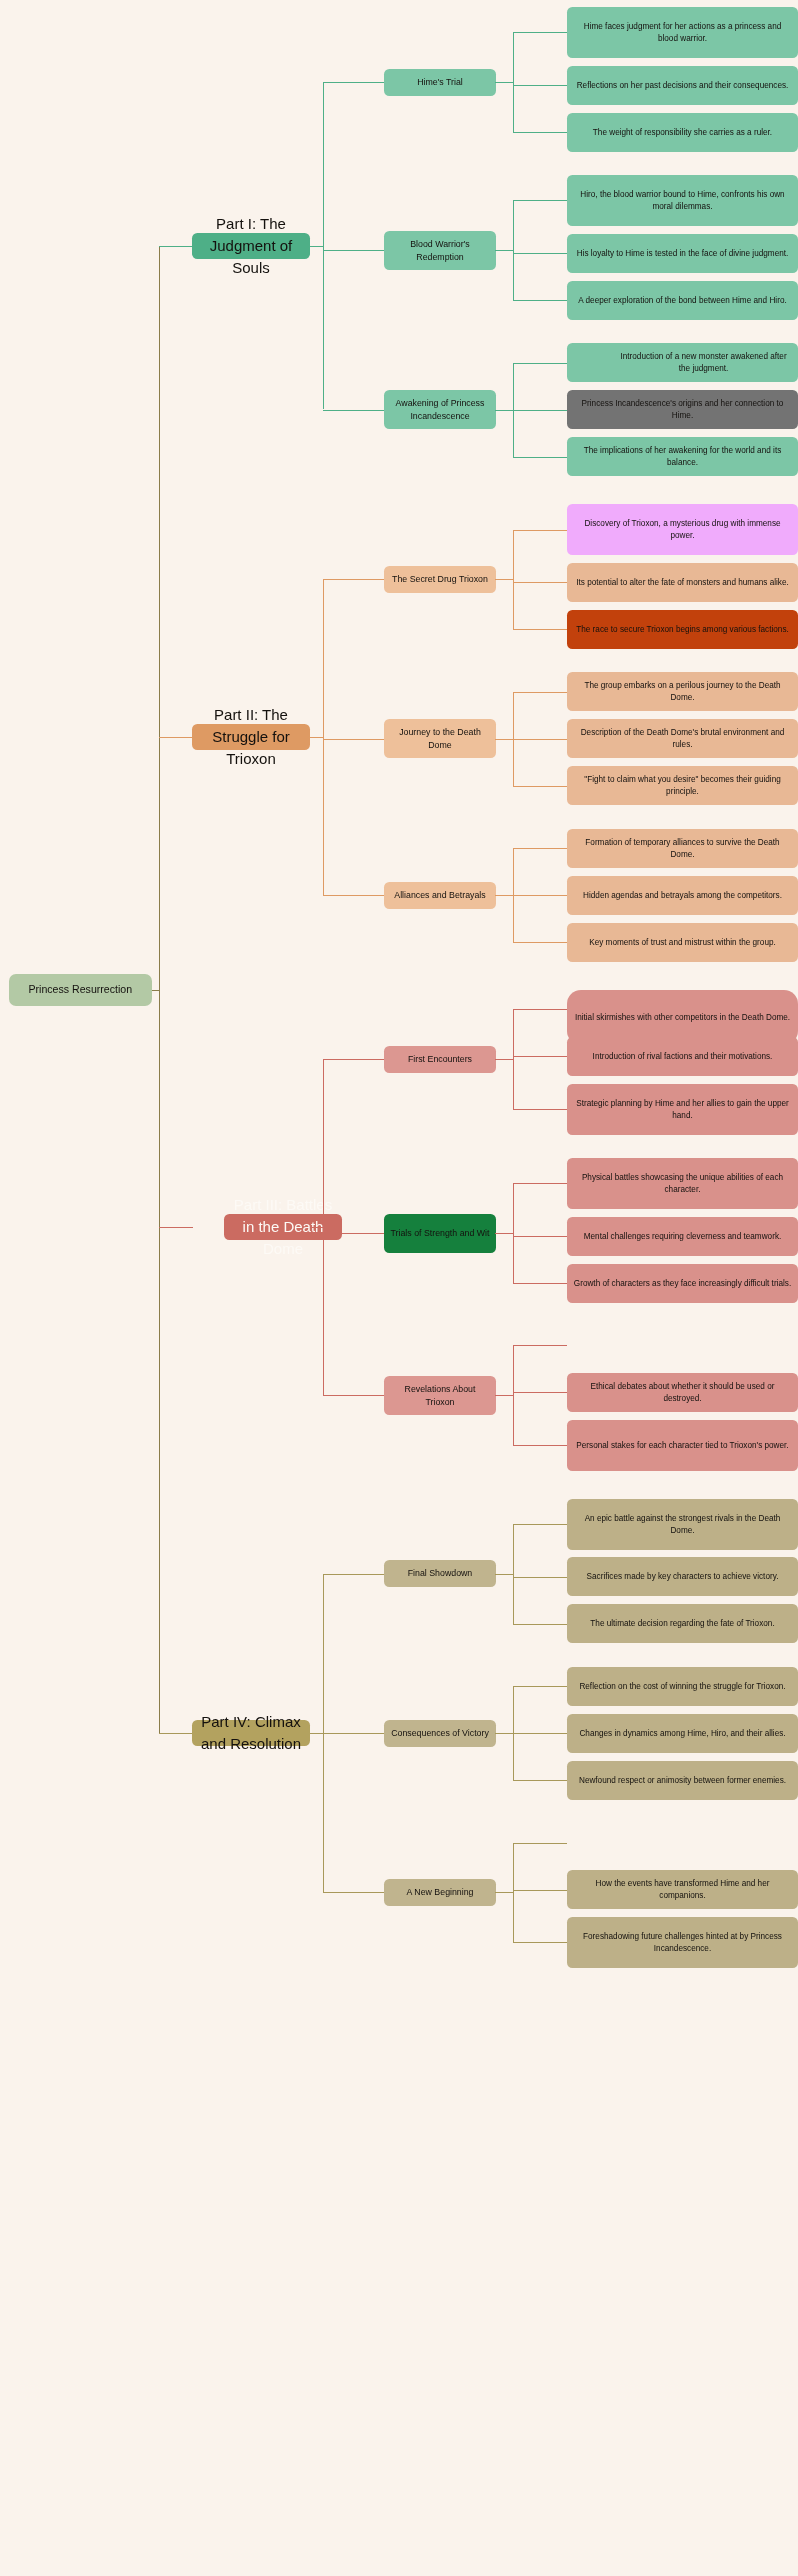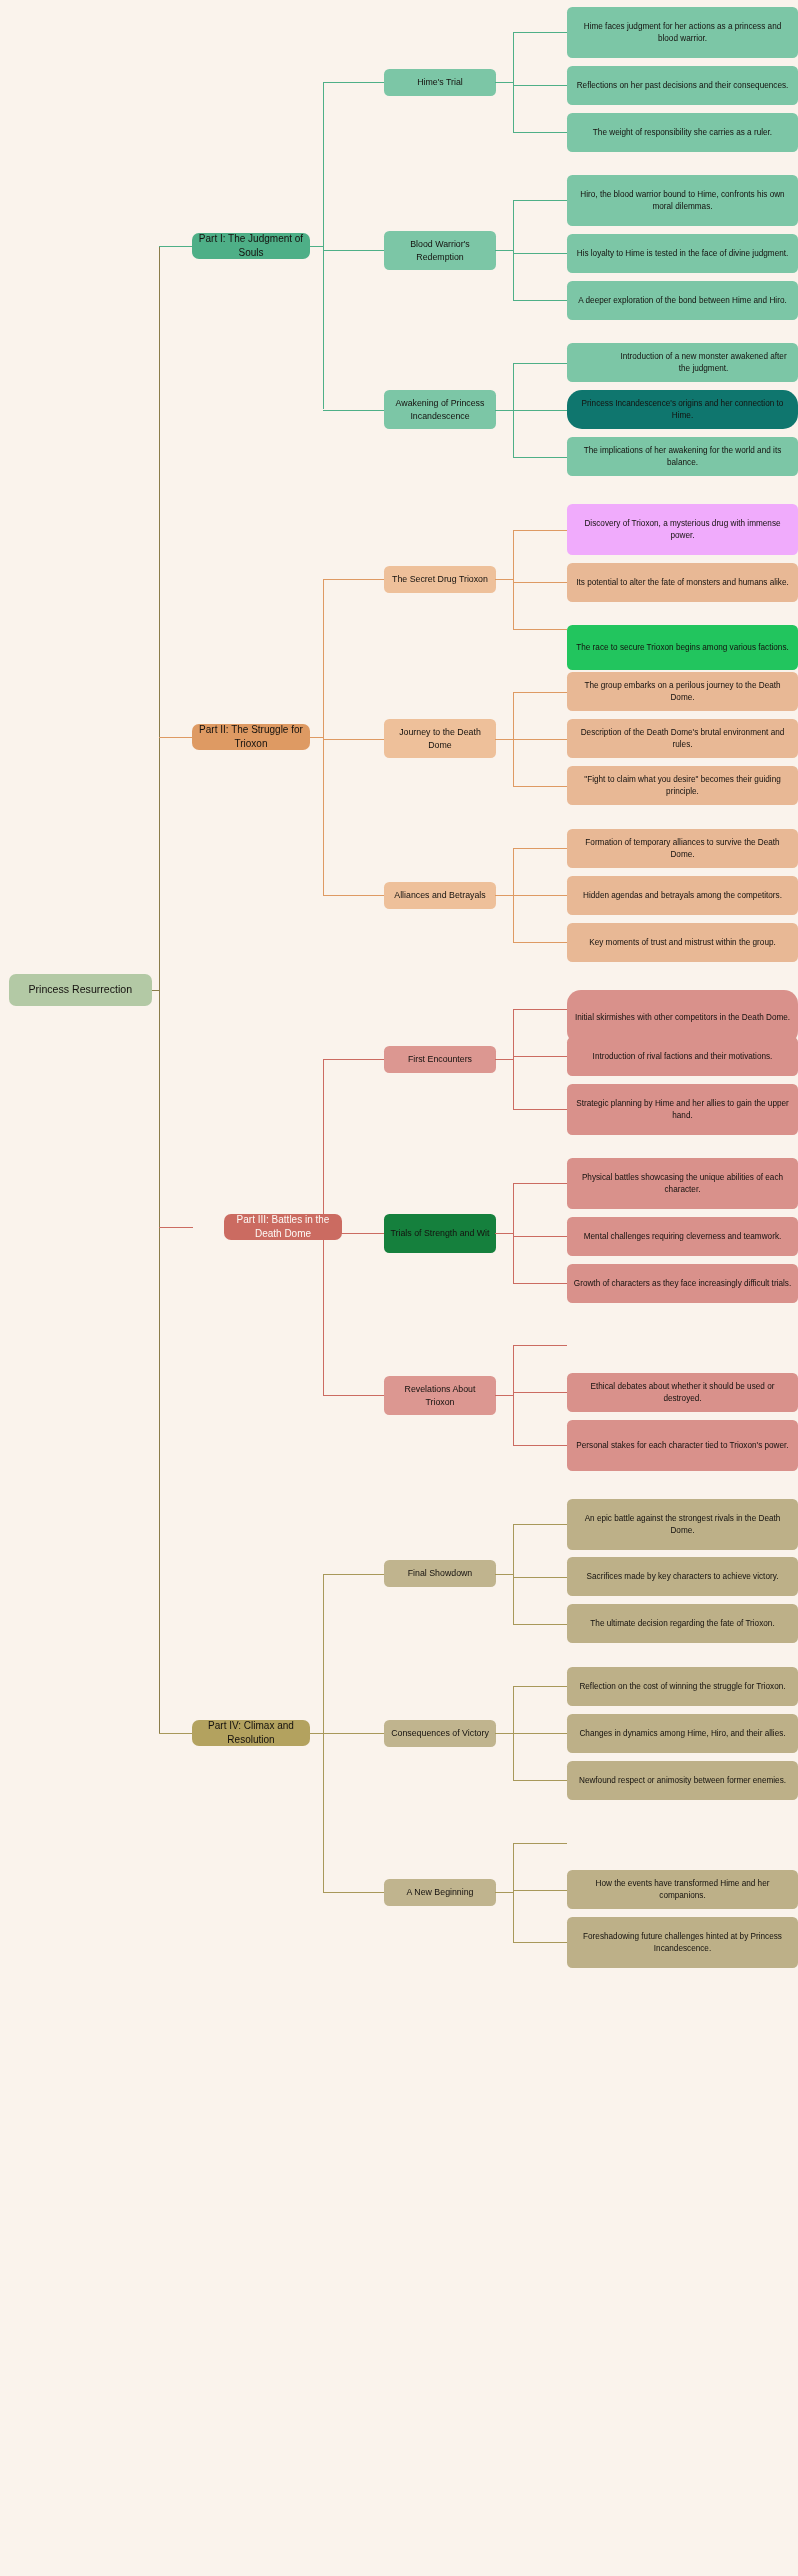--- a/index.html
+++ b/index.html
@@ -24,21 +24,21 @@
     display:flex;align-items:center;justify-content:center;
     text-align:center;
     color:#14110e;
     line-height:1.45;
     padding:3.5px 5.9px;
   }
   .root{
     font-size:10.6px;
     border-radius:7px;
   }
-  .lvl1{font-size:10px;border-radius:7px;}
+  .lvl1{font-size:15px;}
   .lvl2{font-size:8.8px;}
   .lvl3{font-size:8.2px;}
   .white-text{color:#fdfaf6;}
 </style>
 </head>
 <body style="background: rgb(250, 243, 236);">
 
 <div id="canvas">
     <div class="node root" style="left: 8.8px; top: 974px; width: 143px; height: 32px; background: rgb(179, 201, 165); color: rgb(20, 17, 14);">Princess Resurrection</div>
     <div class="conn h" style="left: 152px; top: 990px; width: 7px; border-top-color: rgb(138, 124, 74);"></div>
@@ -67,37 +67,37 @@
     <div class="node lvl3" style="left: 567px; top: 234px; width: 231px; height: 39px; background: rgb(124, 198, 166);">His loyalty to Hime is tested in the face of divine judgment.</div>
     <div class="conn h" style="left: 513px; top: 300px; width: 54px; border-top-color: rgb(78, 175, 135);"></div>
     <div class="node lvl3" style="left: 567px; top: 281px; width: 231px; height: 39px; background: rgb(124, 198, 166);">A deeper exploration of the bond between Hime and Hiro.</div>
     <div class="conn h" style="left: 323px; top: 410px; width: 61px; border-top-color: rgb(78, 175, 135);"></div>
     <div class="node lvl2" style="left: 384px; top: 390px; width: 112px; height: 39px; background: rgb(124, 198, 166);">Awakening of Princess Incandescence</div>
     <div class="conn h" style="left: 495px; top: 410px; width: 17.6px; border-top-color: rgb(78, 175, 135);"></div>
     <div class="conn v" style="left: 513px; top: 363px; height: 94px; border-left-color: rgb(78, 175, 135);"></div>
     <div class="conn h" style="left: 513px; top: 363px; width: 54px; border-top-color: rgb(78, 175, 135);"></div>
     <div class="node lvl3" style="left: 567px; top: 343px; width: 231px; height: 39px; background: rgb(124, 198, 166); padding-left: 48px;">Introduction of a new monster awakened after the judgment.</div>
     <div class="conn h" style="left: 513px; top: 410px; width: 54px; border-top-color: rgb(78, 175, 135);"></div>
-    <div class="node lvl3" style="left: 567px; top: 390px; width: 231px; height: 39px; background: #0f766e; border-radius: 15px;">Princess Incandescence's origins and her connection to Hime.</div>
+    <div class="node lvl3" style="left: 567px; top: 390px; width: 231px; height: 39px; background: #737373;">Princess Incandescence's origins and her connection to Hime.</div>
     <div class="conn h" style="left: 513px; top: 457px; width: 54px; border-top-color: rgb(78, 175, 135);"></div>
     <div class="node lvl3" style="left: 567px; top: 437px; width: 231px; height: 39px; background: rgb(124, 198, 166);">The implications of her awakening for the world and its balance.</div>
     <div class="conn h" style="left: 159px; top: 737px; width: 34px; border-top-color: rgb(222, 154, 99);"></div>
     <div class="node lvl1" style="left: 192px; top: 724px; width: 118px; height: 26px; background: rgb(222, 154, 99); color: rgb(20, 17, 14);">Part II: The Struggle for Trioxon</div>
     <div class="conn h" style="left: 310px; top: 737px; width: 13px; border-top-color: rgb(222, 154, 99);"></div>
     <div class="conn v" style="left: 323px; top: 579px; height: 316px; border-left-color: rgb(222, 154, 99);"></div>
     <div class="conn h" style="left: 323px; top: 579px; width: 61px; border-top-color: rgb(222, 154, 99);"></div>
     <div class="node lvl2" style="left: 384px; top: 566px; width: 112px; height: 27px; background: rgb(238, 192, 154);">The Secret Drug Trioxon</div>
     <div class="conn h" style="left: 495px; top: 579px; width: 17.6px; border-top-color: rgb(222, 154, 99);"></div>
     <div class="conn v" style="left: 513px; top: 530px; height: 100px; border-left-color: rgb(222, 154, 99);"></div>
     <div class="conn h" style="left: 513px; top: 530px; width: 54px; border-top-color: rgb(222, 154, 99);"></div>
     <div class="node lvl3" style="left: 567px; top: 504px; width: 231px; height: 51px; background: #f0abfc;">Discovery of Trioxon, a mysterious drug with immense power.</div>
     <div class="conn h" style="left: 513px; top: 582px; width: 54px; border-top-color: rgb(222, 154, 99);"></div>
     <div class="node lvl3" style="left: 567px; top: 563px; width: 231px; height: 39px; background: rgb(232, 184, 149);">Its potential to alter the fate of monsters and humans alike.</div>
     <div class="conn h" style="left: 513px; top: 629px; width: 54px; border-top-color: rgb(222, 154, 99);"></div>
-    <div class="node lvl3" style="left: 567px; top: 625px; width: 231px; height: 45px; background: #22c55e;">The race to secure Trioxon begins among various factions.</div>
+    <div class="node lvl3" style="left: 567px; top: 610px; width: 231px; height: 39px; background: #c2410c;">The race to secure Trioxon begins among various factions.</div>
     <div class="conn h" style="left: 323px; top: 739px; width: 61px; border-top-color: rgb(222, 154, 99);"></div>
     <div class="node lvl2" style="left: 384px; top: 719px; width: 112px; height: 39px; background: rgb(238, 192, 154);">Journey to the Death Dome</div>
     <div class="conn h" style="left: 495px; top: 739px; width: 17.6px; border-top-color: rgb(222, 154, 99);"></div>
     <div class="conn v" style="left: 513px; top: 692px; height: 94px; border-left-color: rgb(222, 154, 99);"></div>
     <div class="conn h" style="left: 513px; top: 692px; width: 54px; border-top-color: rgb(222, 154, 99);"></div>
     <div class="node lvl3" style="left: 567px; top: 672px; width: 231px; height: 39px; background: rgb(232, 184, 149);">The group embarks on a perilous journey to the Death Dome.</div>
     <div class="conn h" style="left: 513px; top: 739px; width: 54px; border-top-color: rgb(222, 154, 99);"></div>
     <div class="node lvl3" style="left: 567px; top: 719px; width: 231px; height: 39px; background: rgb(232, 184, 149);">Description of the Death Dome's brutal environment and rules.</div>
     <div class="conn h" style="left: 513px; top: 786px; width: 54px; border-top-color: rgb(222, 154, 99);"></div>
     <div class="node lvl3" style="left: 567px; top: 766px; width: 231px; height: 39px; background: rgb(232, 184, 149);">"Fight to claim what you desire" becomes their guiding principle.</div>

